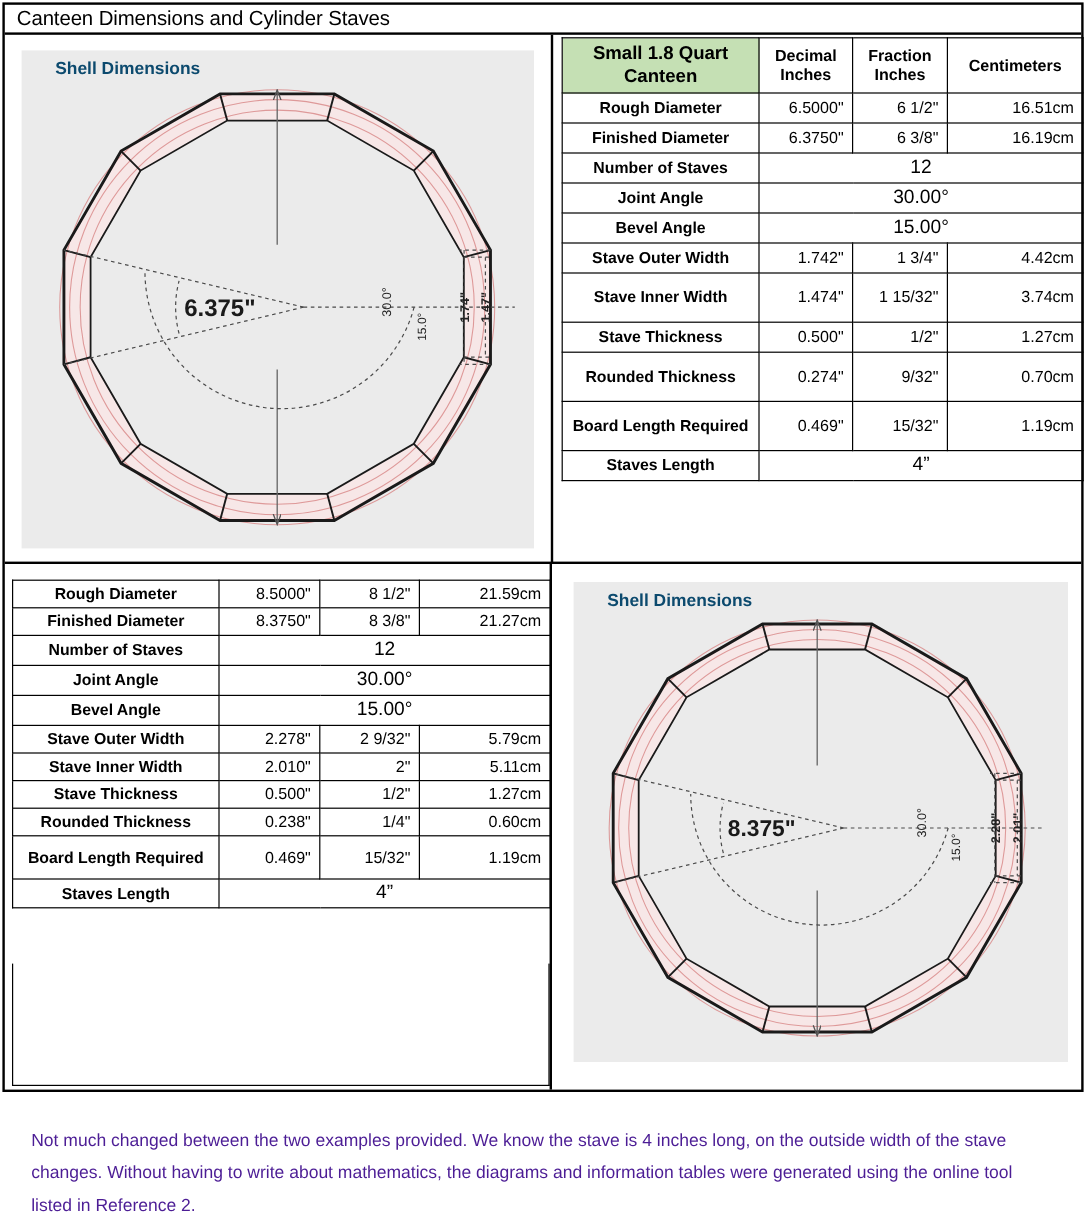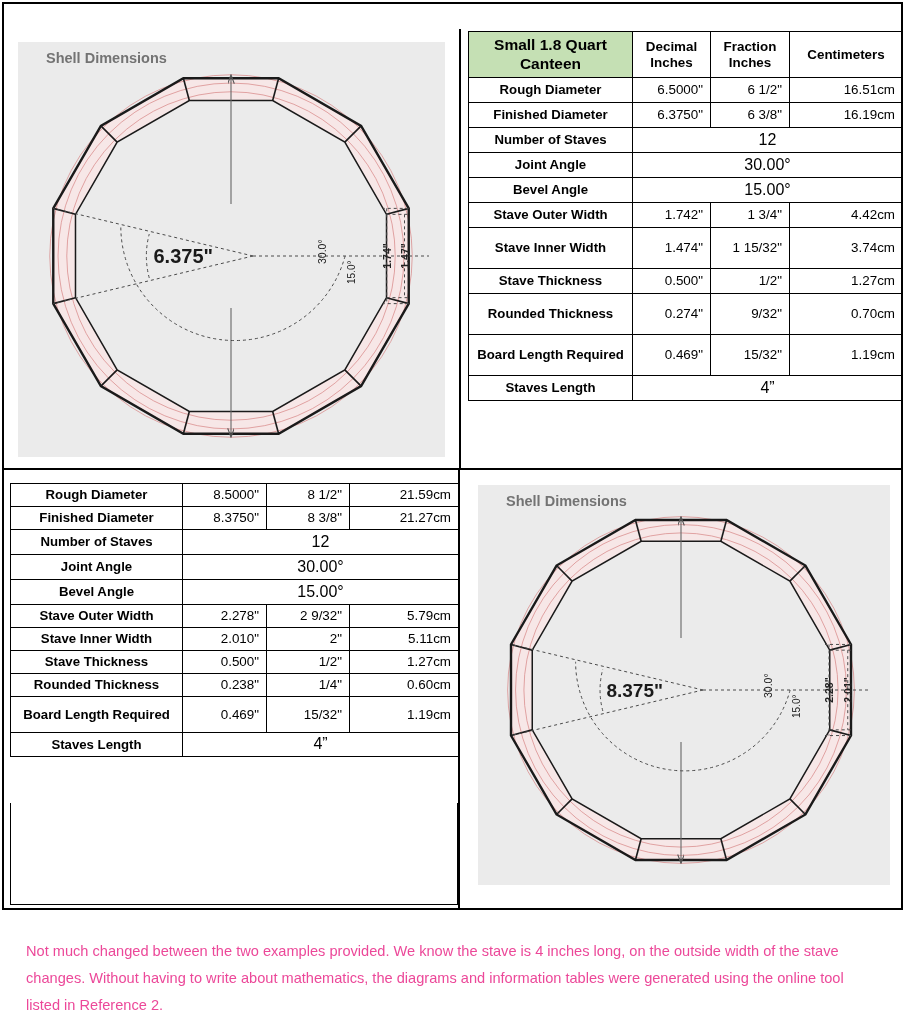--- a/index.html
+++ b/index.html
@@ -82,21 +82,21 @@
   }
   #panel-small { left: 18px; top: 42px; width: 427px; height: 415px; }
   #panel-large { left: 478px; top: 485px; width: 412px; height: 400px; }
 
   .panel-title {
     position: absolute;
     left: 28px;
     top: 8px;
     font-size: 14.5px;
     font-weight: bold;
-    color: #737373;
+    color: #0c4a6e;
     font-family: "Liberation Sans", sans-serif;
   }
   .diagram-svg { position: absolute; left: 0; top: 0; }
 
   
   table.dims {
     position: absolute;
     border-collapse: collapse;
     table-layout: fixed;
     font-family: "Liberation Sans", sans-serif;
@@ -145,30 +145,31 @@
 
   
   .note {
     position: absolute;
     left: 26px;
     top: 938px;
     width: 845px;
     font-size: 14.6px;
     line-height: 1.85;
     font-family: "Liberation Sans", sans-serif;
-    color: #ec4899;
+    color: #4c1d95;
   }
 </style>
 </head>
 <body>
 
 <div class="page">
 
   <div class="outer-frame"></div>
 
+  <div class="title-bar">Canteen Dimensions and Cylinder Staves</div>
 
   <div class="vdiv-top"></div>
   <div class="hdiv-mid"></div>
   <div class="vdiv-bottom"></div>
 
   <div class="diagram-panel" id="panel-small">
     <div class="panel-title">Shell Dimensions</div>
     <svg class="diagram-svg" id="svg-small" width="427" height="415">
         <path d="M 165.38,36.27 L 260.62,36.27 L 343.11,83.89 L 390.73,166.38 L 390.73,261.62 L 343.11,344.11 L 260.62,391.73 L 165.38,391.73 L 82.89,344.11 L 35.27,261.62 L 35.27,166.38 L 82.89,83.89 Z M 171.33,58.49 L 254.67,58.49 L 326.84,100.16 L 368.51,172.33 L 368.51,255.67 L 326.84,327.84 L 254.67,369.51 L 171.33,369.51 L 99.16,327.84 L 57.49,255.67 L 57.49,172.33 L 99.16,100.16 Z" fill-rule="evenodd" fill="#f7e7e7" stroke="none"></path>
         <circle cx="213" cy="214" r="181.24" fill="none" stroke="#d98b8b" stroke-width="0.9" opacity="0.85"></circle>

